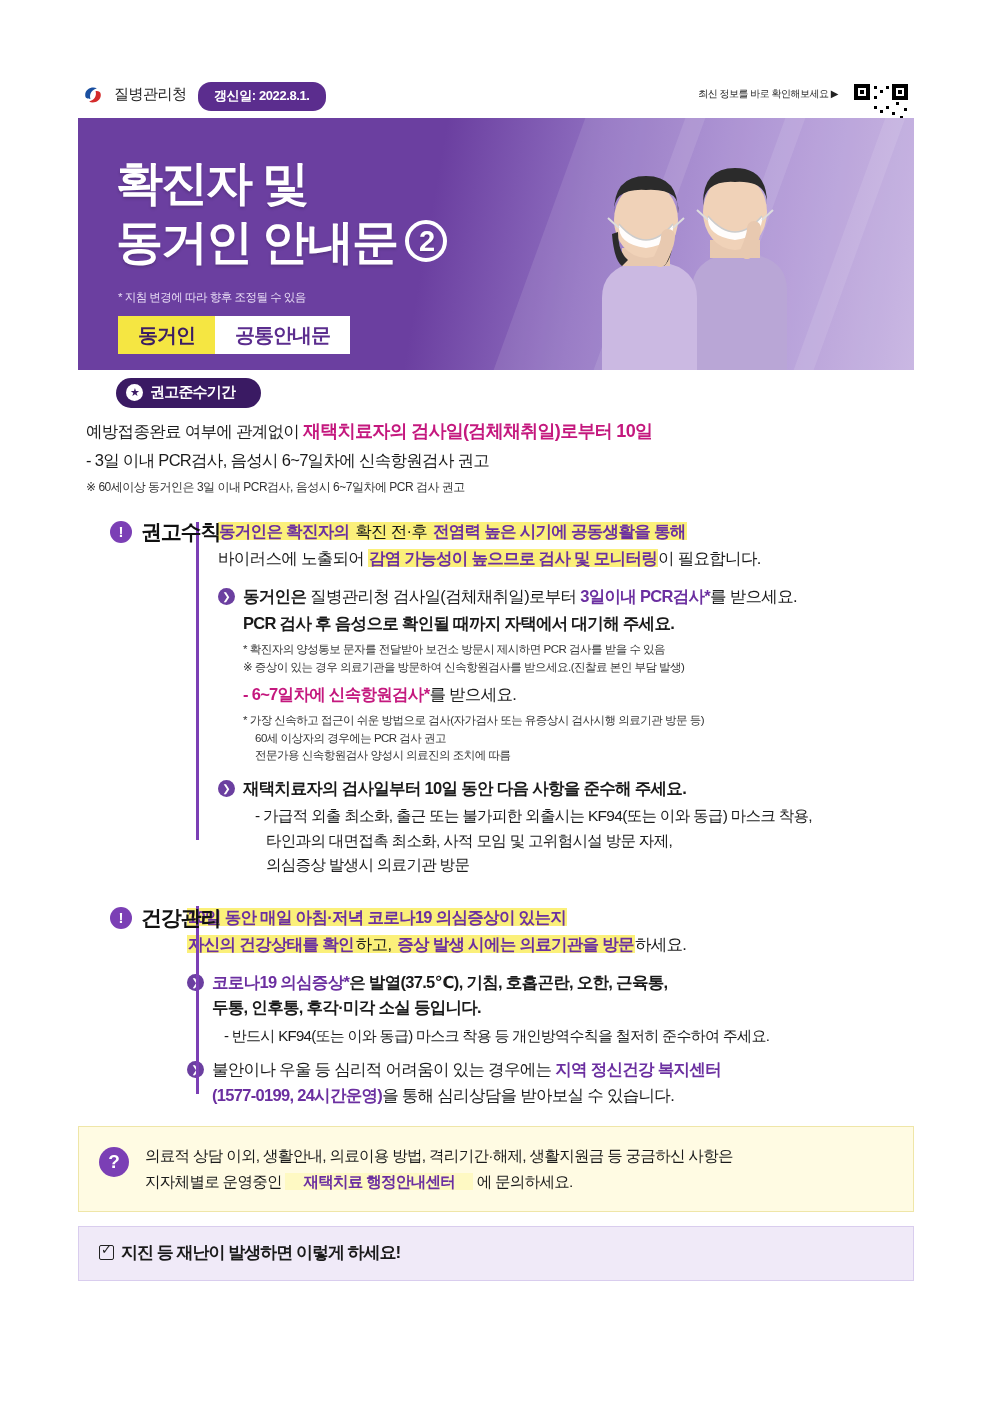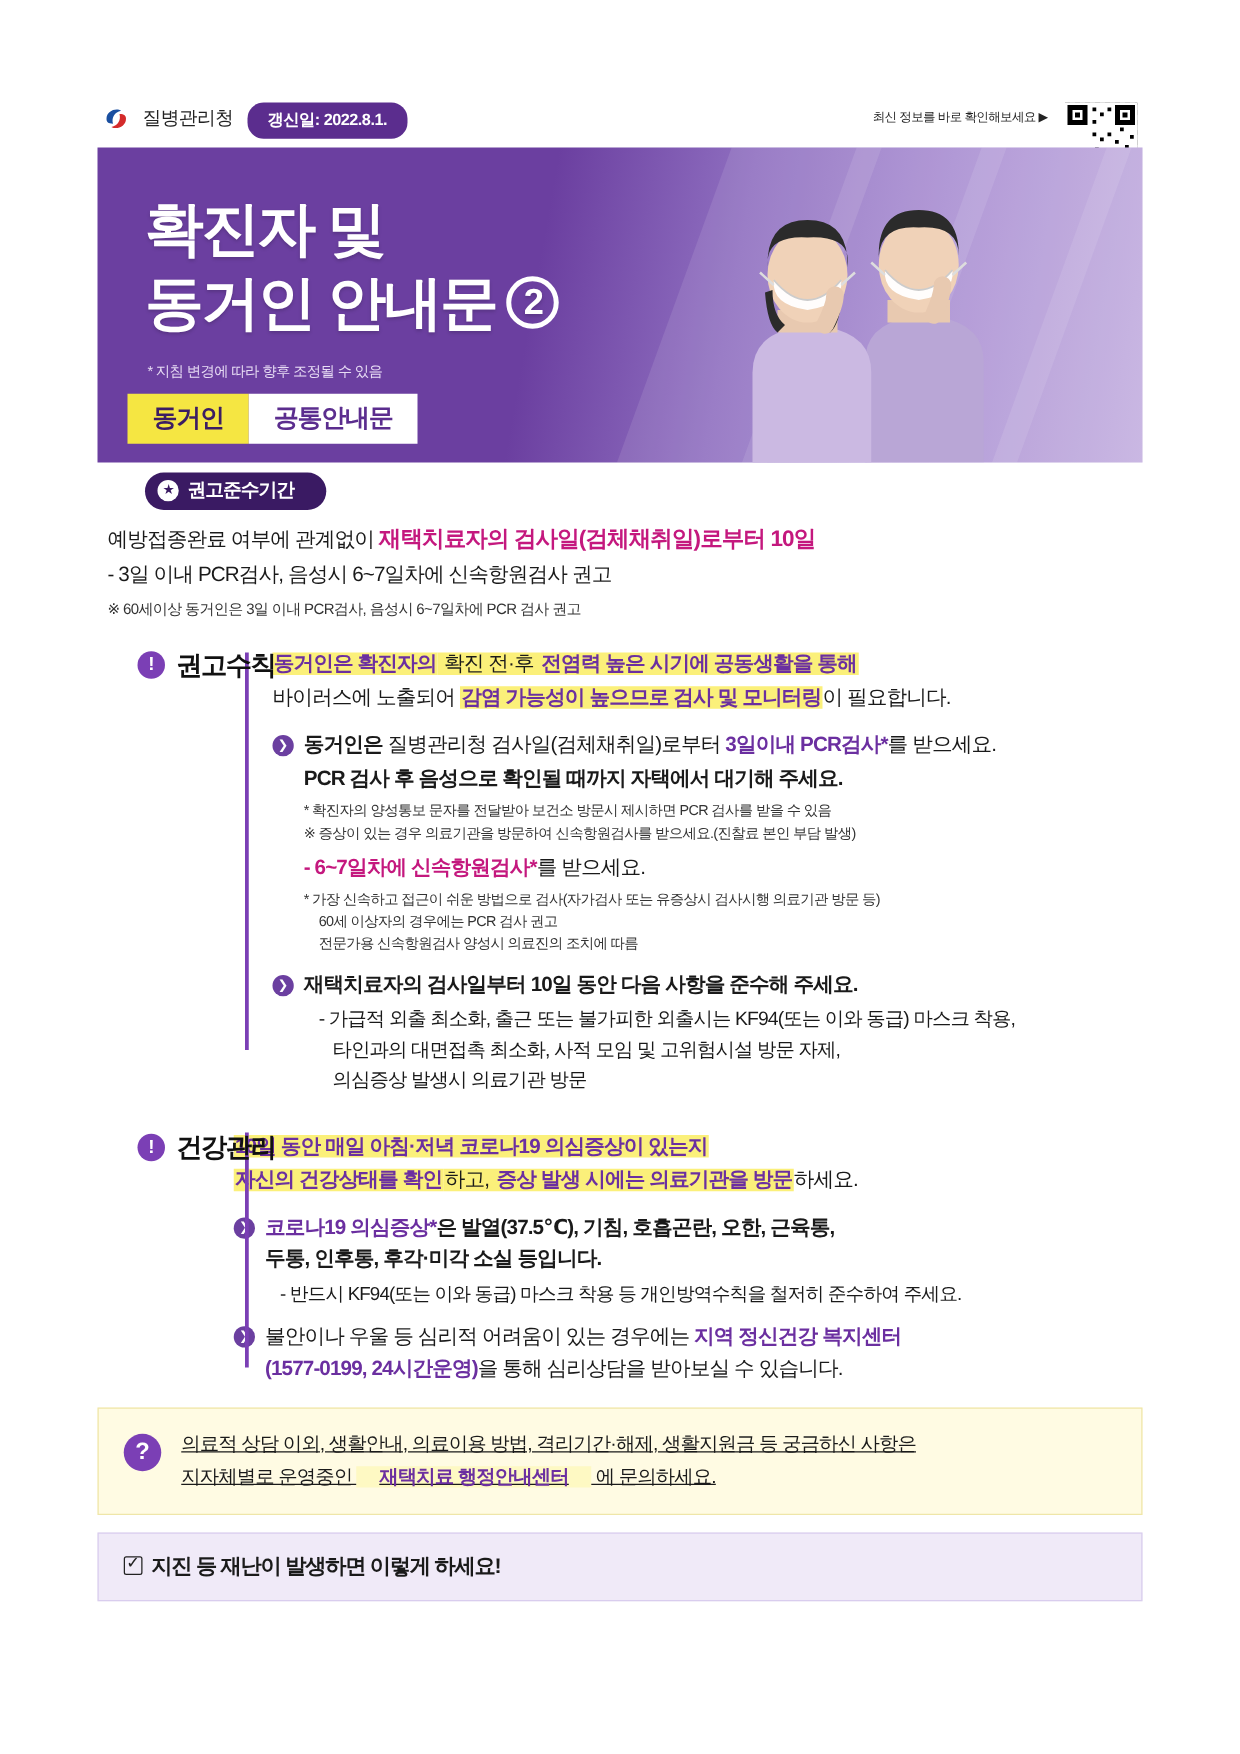--- a/index.html
+++ b/index.html
@@ -101,24 +101,23 @@
   .banner-note {
     position: absolute;
     left: 40px; top: 172px;
     color: #e8ddf5;
     font-size: 11.5px;
     letter-spacing: -0.5px;
     text-align: right;
   }
   .tag-row {
     position: absolute;
-    left: 24px; top: 198px;
+    left: 40px; top: 198px;
     display: flex;
     height: 38px;
-    align-items: center;
   }
   .tag-yellow {
     background: #f5e642;
     color: #3b1d63;
     font-size: 20px; font-weight: bold;
     padding: 6px 20px 7px 20px;
     letter-spacing: -1px;
   }
   .tag-white {
     background: #ffffff;
@@ -429,21 +428,21 @@
           <div class="p">
             <span class="b purple">(1577-0199, 24시간운영)</span><span>을 통해 심리상담을 받아보실 수 있습니다.</span>
           </div>
         </div>
       </div>
     </div>
   </div>
 
   <div class="qbox">
     <div class="qmark">?</div>
-    <div class="p" style="font-size:15.5px; line-height:1.65;text-decoration:underline;">
+    <div class="p" style="font-size:15.5px; line-height:1.65;">
       <div>의료적 상담 이외, 생활안내, 의료이용 방법, 격리기간·해제, 생활지원금 등 궁금하신 사항은</div>
       <div>
         <span>지자체별로 운영중인 </span><span class="hl-y-strong purple">재택치료 행정안내센터</span><span> 에 문의하세요.</span>
       </div>
     </div>
   </div>
 
   <div class="dbox">
     <div class="dbox-title">
       <span class="chk"></span>

